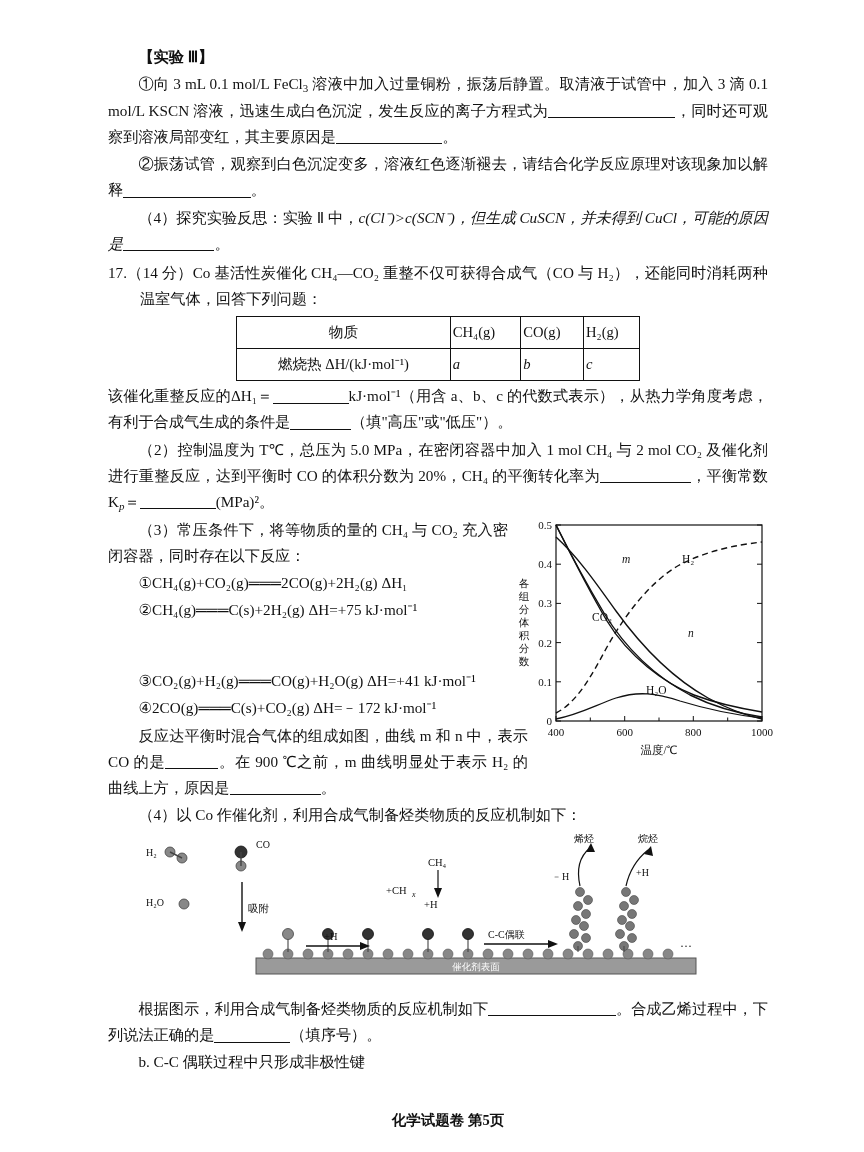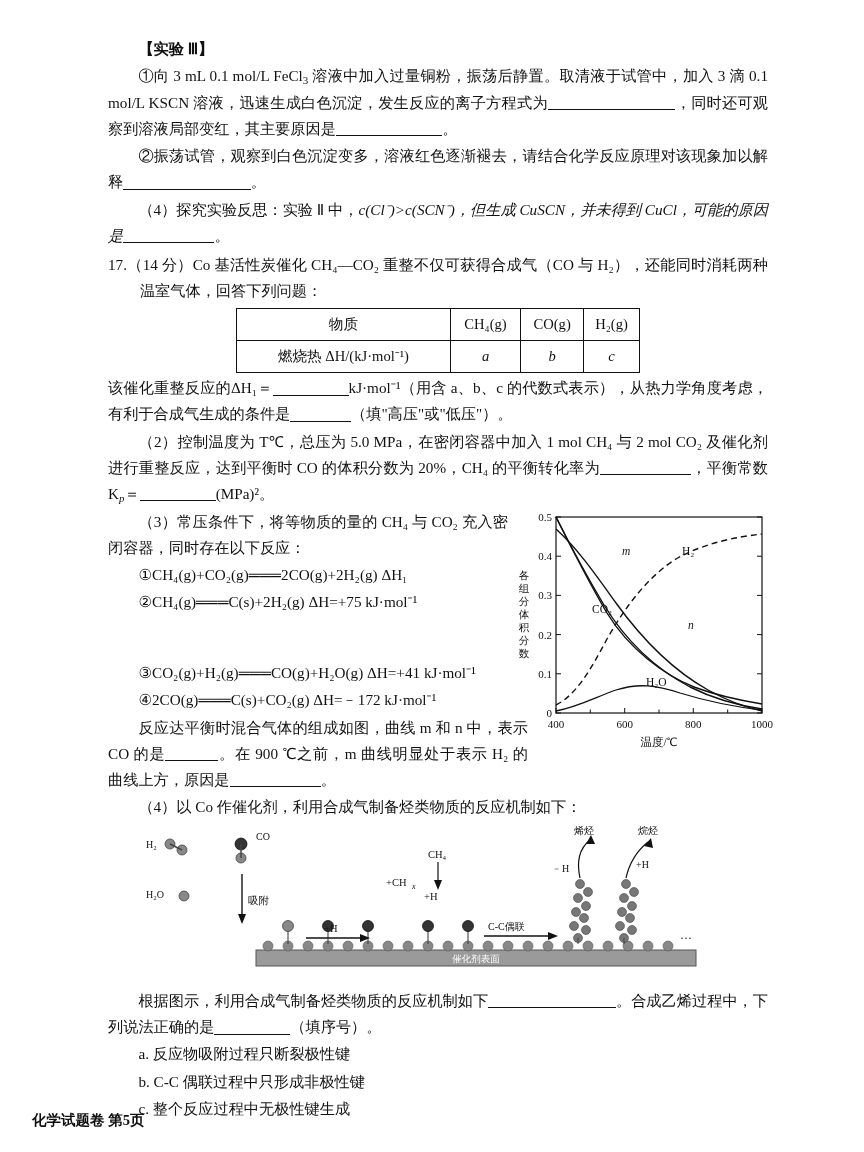--- a/index.html
+++ b/index.html
@@ -11,21 +11,21 @@
     position:relative;
     overflow:hidden;
   }
   .page{
     position:absolute;
     left:0;top:0;width:864px;height:1152px;
     padding:0;
   }
   .content{
     position:absolute;
-    left:108px; top:36px; width:660px;
+    left:108px; top:44px; width:660px;
     font-size:15.2px;
     line-height:1.72;
     text-align:justify;
   }
   .p{margin:0 0 1px 0;}
   .ind2{text-indent:2em;}
   .hang{padding-left:2.1em;text-indent:-2.1em;}
   .bold{font-weight:bold;}
   sub{font-size:0.72em;vertical-align:-0.28em;}
   .it{font-style:italic;}
@@ -34,41 +34,40 @@
   .u7{width:7em;}
   table.vals{
     border-collapse:collapse;
     margin:4px auto 2px auto;
     width:404px;
     font-size:14.6px;
     border-radius:18px;
   }
   table.vals td{
     border:1px solid #111;
-    text-align:center;
     padding:3px 2px;
     height:22px;
   }
   table.vals td.lab{text-align:center;padding:3px 6px;}
   .fig-wrap{position:relative;}
   
   .chart{
     position:absolute;
     right:-8px; top:0;
     width:272px;height:250px;
   }
   .mech{
     margin:6px auto 2px auto;
     width:620px;height:160px;
     position:relative;
   }
   .footer{
     position:absolute;
     left:0;right:0;bottom:22px;
-    text-align:left;
+    text-align:center;
     font-size:14.5px;
     font-weight:bold;
     font-family:"Liberation Serif", serif;
     padding-left:32px;
   }
 </style>
 </head>
 <body>
 
 <div class="page">
@@ -338,20 +337,18 @@
         <text x="424" y="46" font-size="10" font-family="Liberation Serif, serif" fill="#111">﹣H</text>
         <text x="508" y="42" font-size="10" font-family="Liberation Serif, serif" fill="#111">+H</text>
         <text x="552" y="116" font-size="12" font-family="Liberation Serif, serif" fill="#111">···</text>
       </svg>
     </div>
 
     <div class="p ind2">
       <span>根据图示，利用合成气制备烃类物质的反应机制如下</span><span class="u u8"></span><span>。合成乙烯过程中，下列说法正确的是</span><span class="u u5"></span><span>（填序号）。</span>
     </div>
 
-    <div class="p ind2">a. 反应物吸附过程只断裂极性键</div>
     <div class="p ind2">b. C-C 偶联过程中只形成非极性键</div>
-    <div class="p ind2">c. 整个反应过程中无极性键生成</div>
 
   </div>
 
   <div class="footer">化学试题卷  第5页</div>
 </div>
 
 </body></html>

